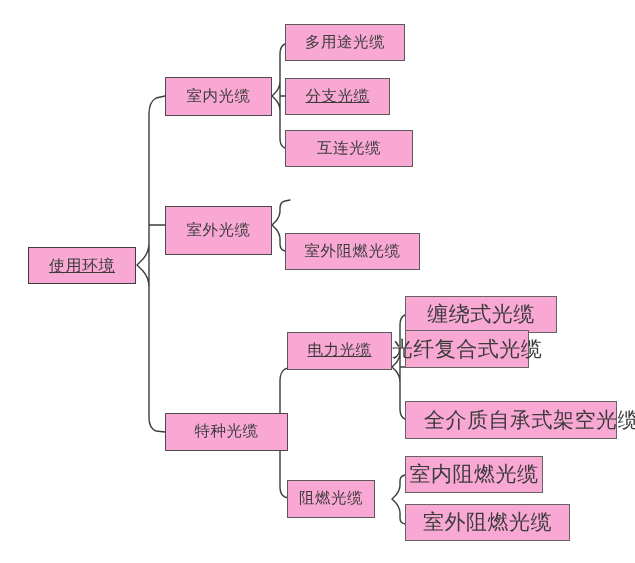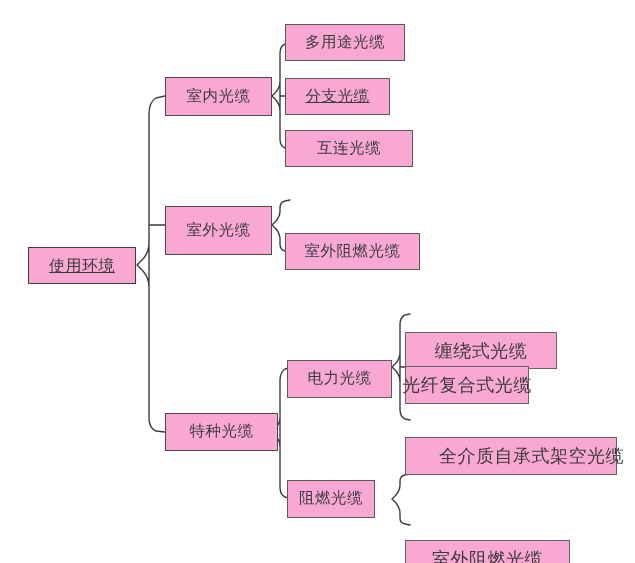--- a/index.html
+++ b/index.html
@@ -49,22 +49,21 @@
   .node.lvl2 {
     border: 1.5px solid #4a4a4a;
     font-size: 15.5px;
   }
   .node.lvl3 {
     border: 1.3px solid #5a5a5a;
     font-size: 15.5px;
   }
   .node.lvl4 {
     border: 1.3px solid #646464;
-    font-size: 18px;
-    margin-top: 36px;
+    font-size: 21px;
   }
 </style>
 </head>
 <body>
 
 <div id="canvas">
 
   <svg id="brace-layer" viewBox="0 0 635 563" width="635" height="563" fill="none" stroke="#3d3d3d" stroke-width="1.4" stroke-linecap="round" stroke-linejoin="round">
 
     <path d="
@@ -128,59 +127,62 @@
   </div>
 
   <div class="node lvl2" style="left:165px; top:77px; width:107px; height:39px;">
     <span class="label">室内光缆</span>
   </div>
 
   <div class="node lvl2" style="left:165px; top:206px; width:107px; height:49px;">
     <span class="label">室外光缆</span>
   </div>
 
-  <div class="node lvl2" style="left:165px; top:413px; width:113px; height:38px;">
+  <div class="node lvl2" style="left:165px; top:413px; width:123px; height:38px;">
     <span class="label">特种光缆</span>
   </div>
 
   <div class="node lvl3" style="left:285px; top:24px; width:120px; height:37px;">
     <span class="label">多用途光缆</span>
   </div>
 
   <div class="node lvl3" style="left:285px; top:78px; width:105px; height:37px;text-decoration:underline;">
     <span class="label">分支光缆</span>
   </div>
 
   <div class="node lvl3" style="left:285px; top:130px; width:128px; height:37px;">
     <span class="label">互连光缆</span>
   </div>
 
 
   <div class="node lvl3" style="left:285px; top:233px; width:135px; height:37px;">
     <span class="label">室外阻燃光缆</span>
   </div>
 
-  <div class="node lvl3" style="left:287px; top:360px; width:105px; height:38px;">
+  <div class="node lvl3" style="left:287px; top:332px; width:105px; height:38px;text-decoration:underline;">
     <span class="label">电力光缆</span>
   </div>
 
   <div class="node lvl3" style="left:287px; top:480px; width:88px; height:38px;">
     <span class="label">阻燃光缆</span>
   </div>
 
   <div class="node lvl4" style="left:405px; top:296px; width:152px; height:37px;">
     <span class="label">缠绕式光缆</span>
   </div>
 
   <div class="node lvl4" style="left:405px; top:330px; width:124px; height:38px;">
     <span class="label">光纤复合式光缆</span>
   </div>
 
   <div class="node lvl4" style="left:405px; top:401px; width:212px; height:38px;padding-left:41px;">
     <span class="label">全介质自承式架空光缆</span>
   </div>
 
+  <div class="node lvl4" style="left:405px; top:456px; width:138px; height:37px;">
+    <span class="label">室内阻燃光缆</span>
+  </div>
 
   <div class="node lvl4" style="left:405px; top:504px; width:165px; height:37px;">
     <span class="label">室外阻燃光缆</span>
   </div>
 
 </div>
 
 </body></html>

